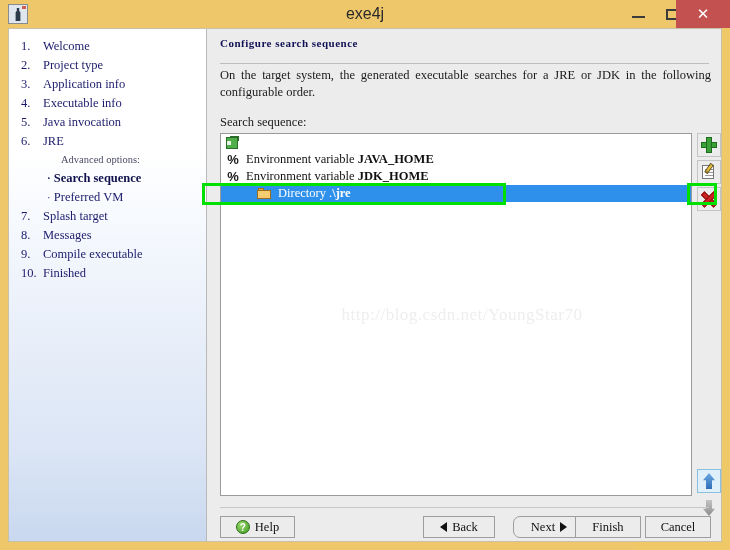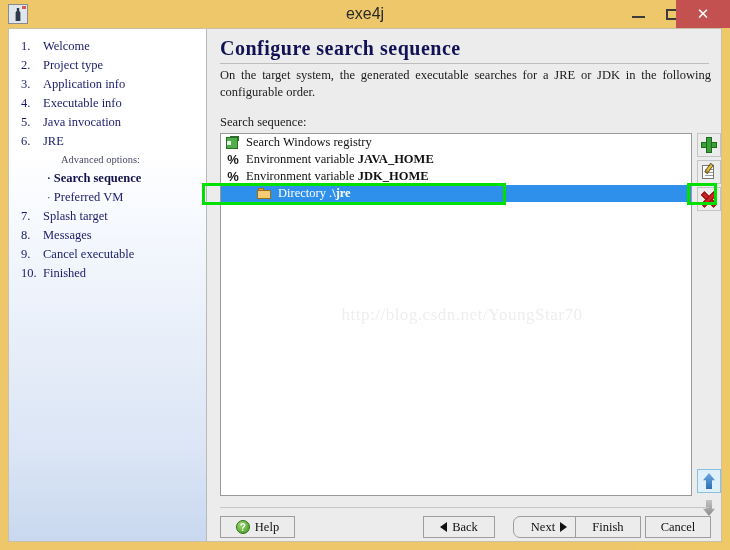--- a/index.html
+++ b/index.html
@@ -116,21 +116,21 @@
   .sub.active { font-weight: bold; color: #11114f; }
 
   
   .panel {
     position: absolute; left: 199px; top: 0;
     width: 513px; height: 512px;
     background: #ececec;
   }
   .page-title {
     position: absolute; left: 12px; top: 8px;
-    font-size: 20px; font-weight: bold;
+    font-size: 11px; font-weight: bold;
     color: #111155;
     letter-spacing: .5px;
   }
   .title-rule {
     position: absolute; left: 12px; top: 34px;
     width: 489px; height: 1px;
     background: #bdbdbd;
   }
   .desc {
     position: absolute; left: 12px; top: 38px;
@@ -391,21 +391,21 @@
         <div class="step">
           <span class="num">7.</span>
           <span class="lbl">Splash target</span>
         </div>
         <div class="step">
           <span class="num">8.</span>
           <span class="lbl">Messages</span>
         </div>
         <div class="step">
           <span class="num">9.</span>
-          <span class="lbl">Cancel executable</span>
+          <span class="lbl">Compile executable</span>
         </div>
         <div class="step">
           <span class="num">10.</span>
           <span class="lbl">Finished</span>
         </div>
       </div>
 
     </div>
 
     <div class="panel">
@@ -415,21 +415,20 @@
       <div class="list-label">Search sequence:</div>
 
       <div class="listbox">
 
         <div class="row">
           <span class="row-icon ico-registry">
             <i class="b" style="position:absolute"></i>
               <i class="a" style="position:absolute"></i>
               <i class="c" style="position:absolute"></i>
           </span>
-          <span class="txt"><span>Search Windows registry</span><b></b></span>
         </div>
 
         <div class="row">
           <span class="row-icon ico-percent">%</span>
           <span class="txt"><span>Environment variable </span><b>JAVA_HOME</b></span>
         </div>
 
         <div class="row">
           <span class="row-icon ico-percent">%</span>
           <span class="txt"><span>Environment variable </span><b>JDK_HOME</b></span>

